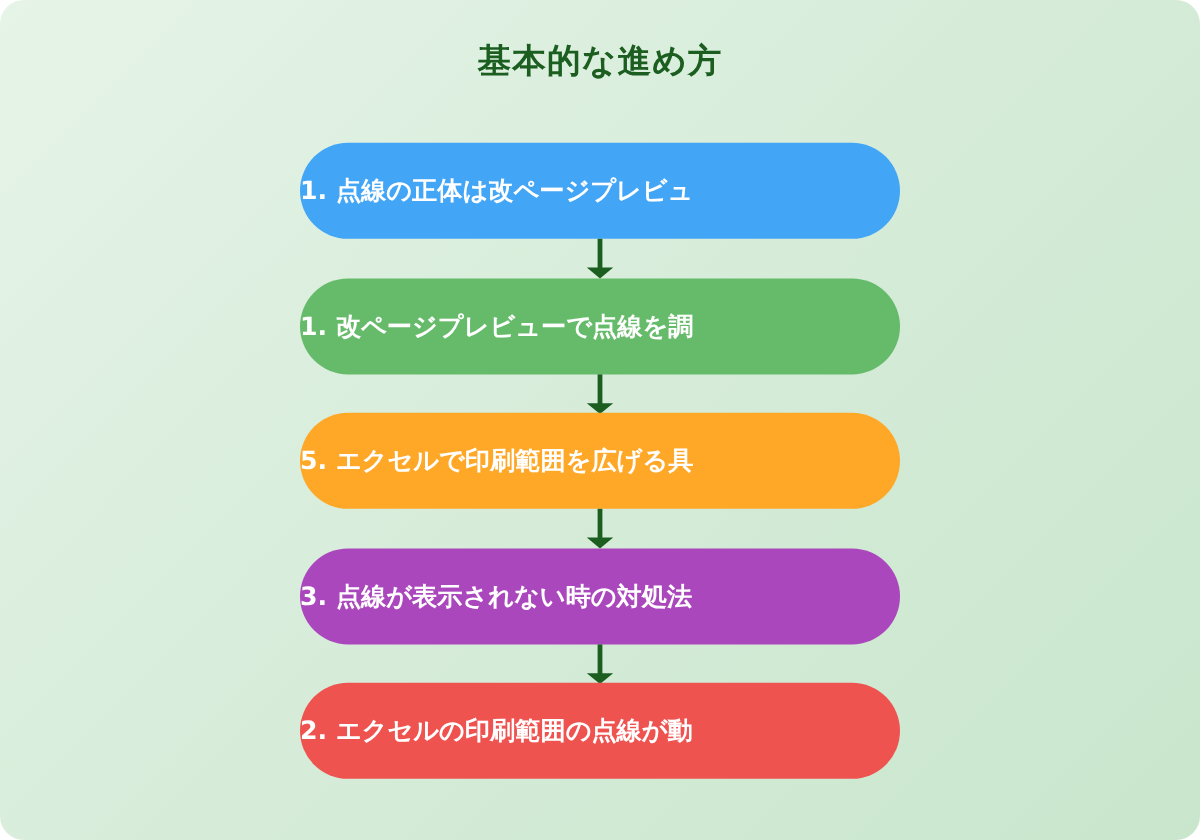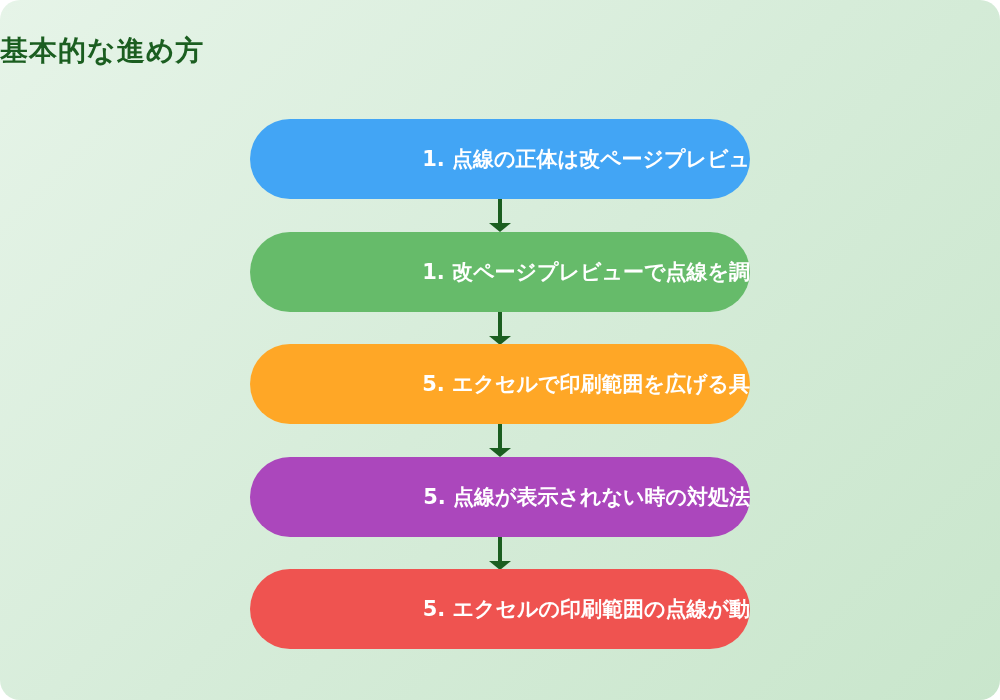--- a/index.html
+++ b/index.html
@@ -16,36 +16,36 @@
       width: 1000px;
       height: 700px;
       border-radius: 20px;
       background: linear-gradient(135deg, #e6f4e8 0%, #d6ecd9 50%, #c9e6cc 100%);
       overflow: hidden;
     }
     .title {
       position: absolute;
       left: 0; top: 32px;
       width: 1000px;
-      text-align: left;
+      text-align: center;
       font-family: "DejaVu Sans", sans-serif;
       font-weight: bold;
       font-size: 28px;
       color: #1b5e20;
       letter-spacing: 1px;
     }
     .step {
       position: absolute;
       left: 250px;
       width: 500px;
       height: 80px;
       border-radius: 40px;
       display: flex;
       align-items: center;
-      justify-content: flex-end;
+      justify-content: flex-start;
       font-family: "DejaVu Sans", sans-serif;
       font-weight: bold;
       font-size: 21px;
       color: #ffffff;
       box-sizing: border-box;
       cursor: pointer;
     }
     .arrow {
       position: absolute;
       left: 489px;
@@ -95,23 +95,23 @@
 
   <div class="step" style="top:344px;background:#ffa726;">
     <span>5. エクセルで印刷範囲を広げる具</span>
   </div>
   <div class="arrow" style="top:424px;">
     <div class="shaft"></div>
       <div class="head"></div>
   </div>
 
   <div class="step" style="top:457px;background:#ab47bc;">
-    <span>5. 点線が表示されない時の対処法</span>
+    <span>3. 点線が表示されない時の対処法</span>
   </div>
   <div class="arrow" style="top:537px;">
     <div class="shaft"></div>
       <div class="head"></div>
   </div>
 
   <div class="step" style="top:569px;background:#ef5350;">
-    <span>5. エクセルの印刷範囲の点線が動</span>
+    <span>2. エクセルの印刷範囲の点線が動</span>
   </div>
 </div>
 
 </body></html>

